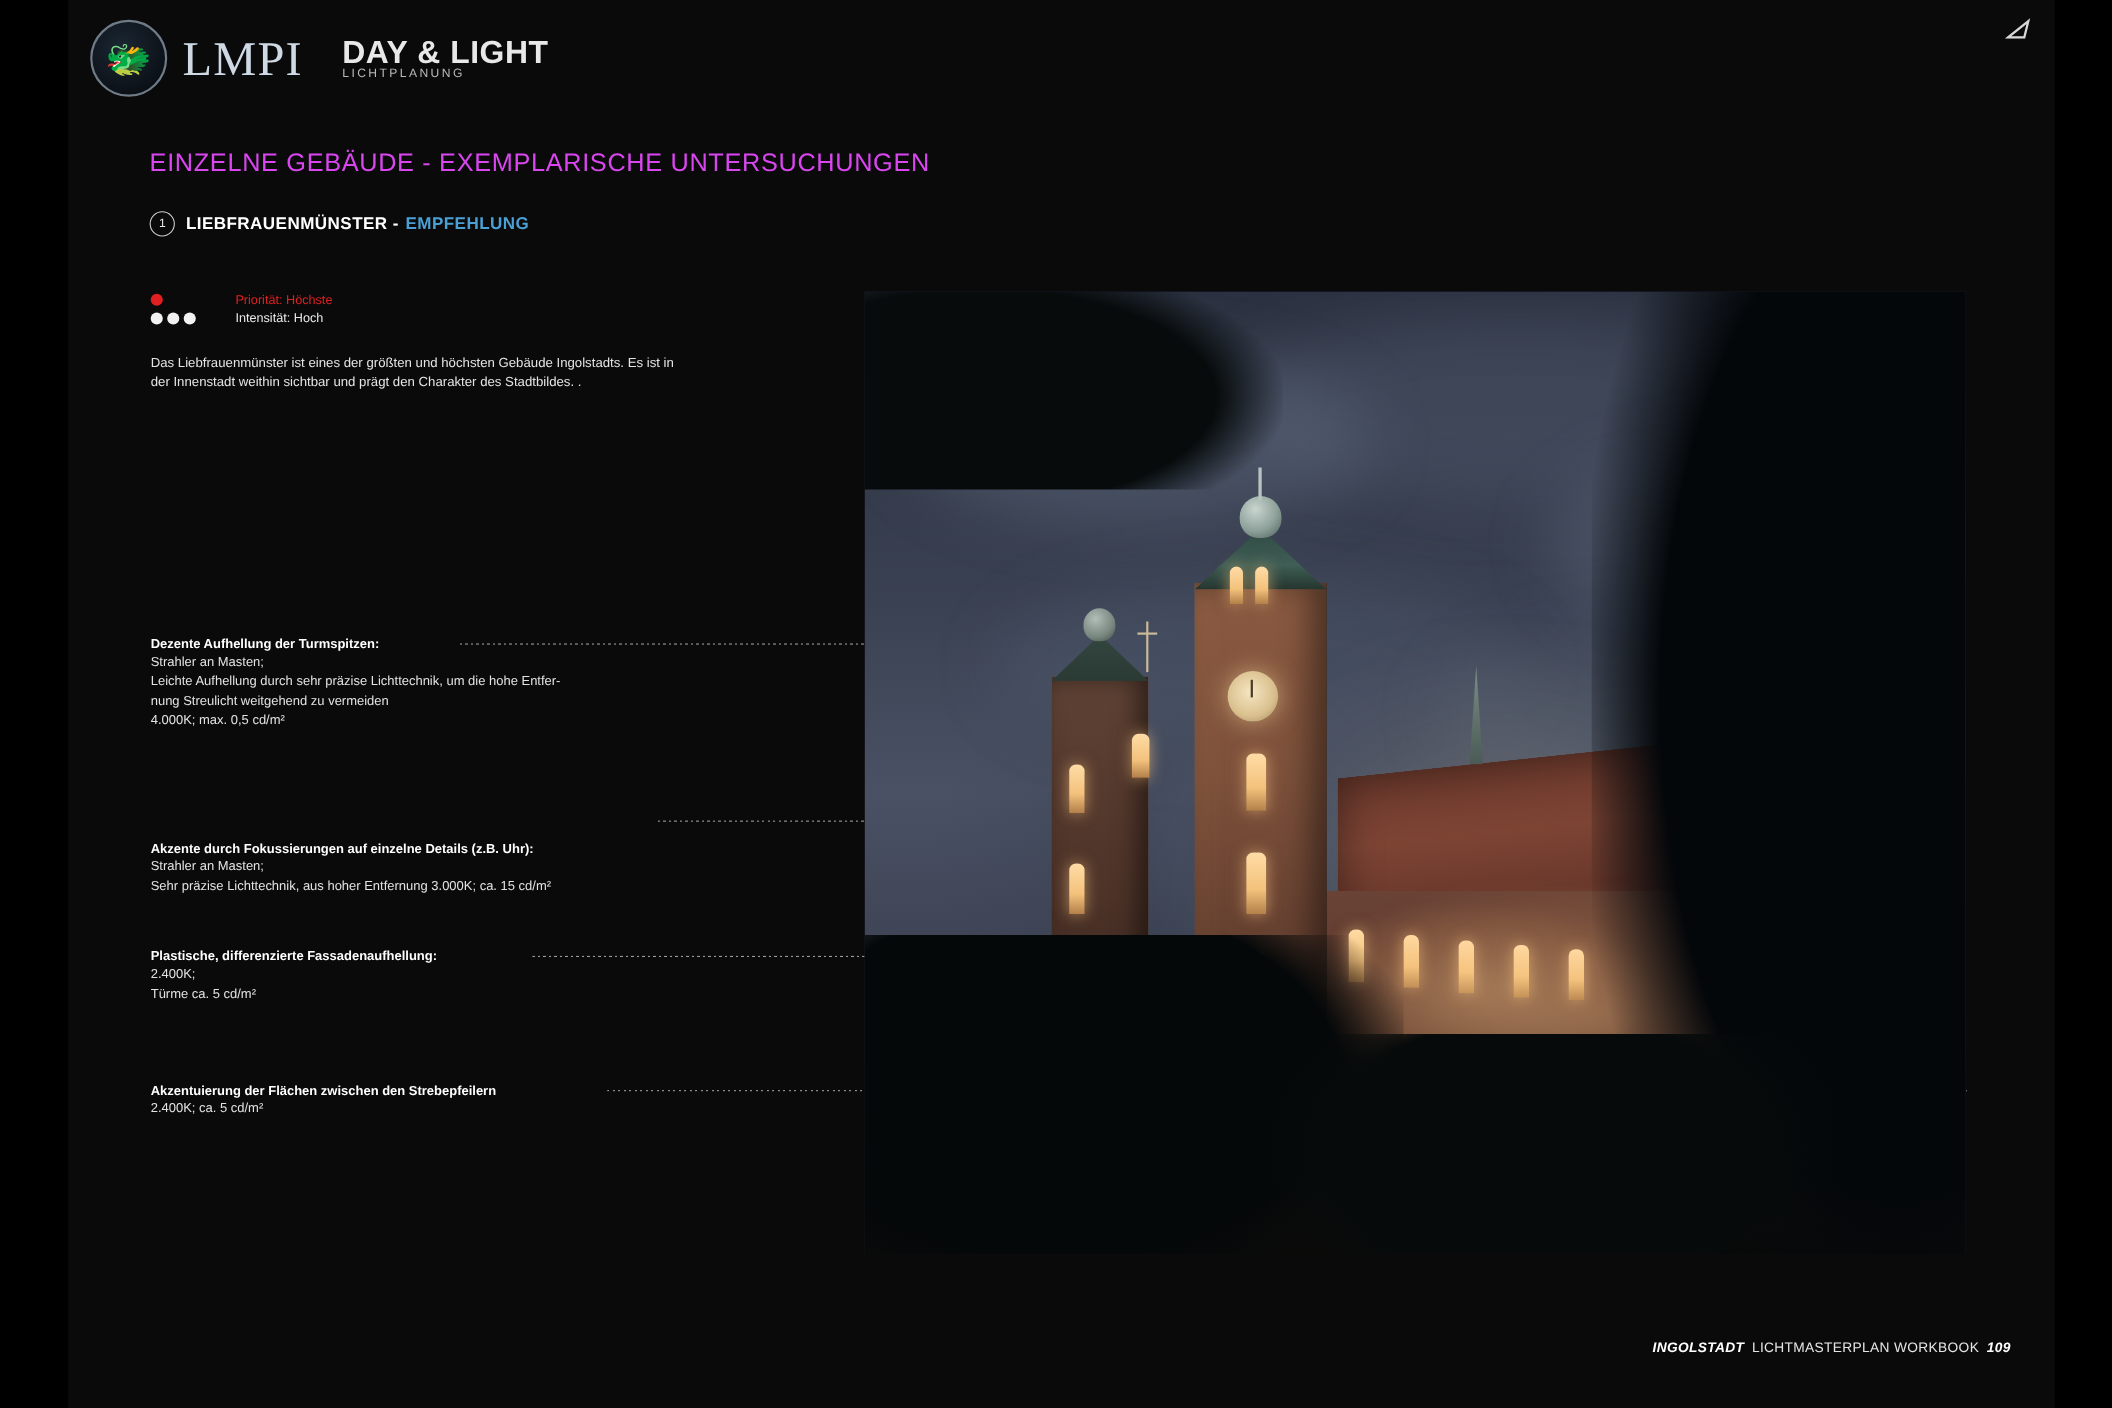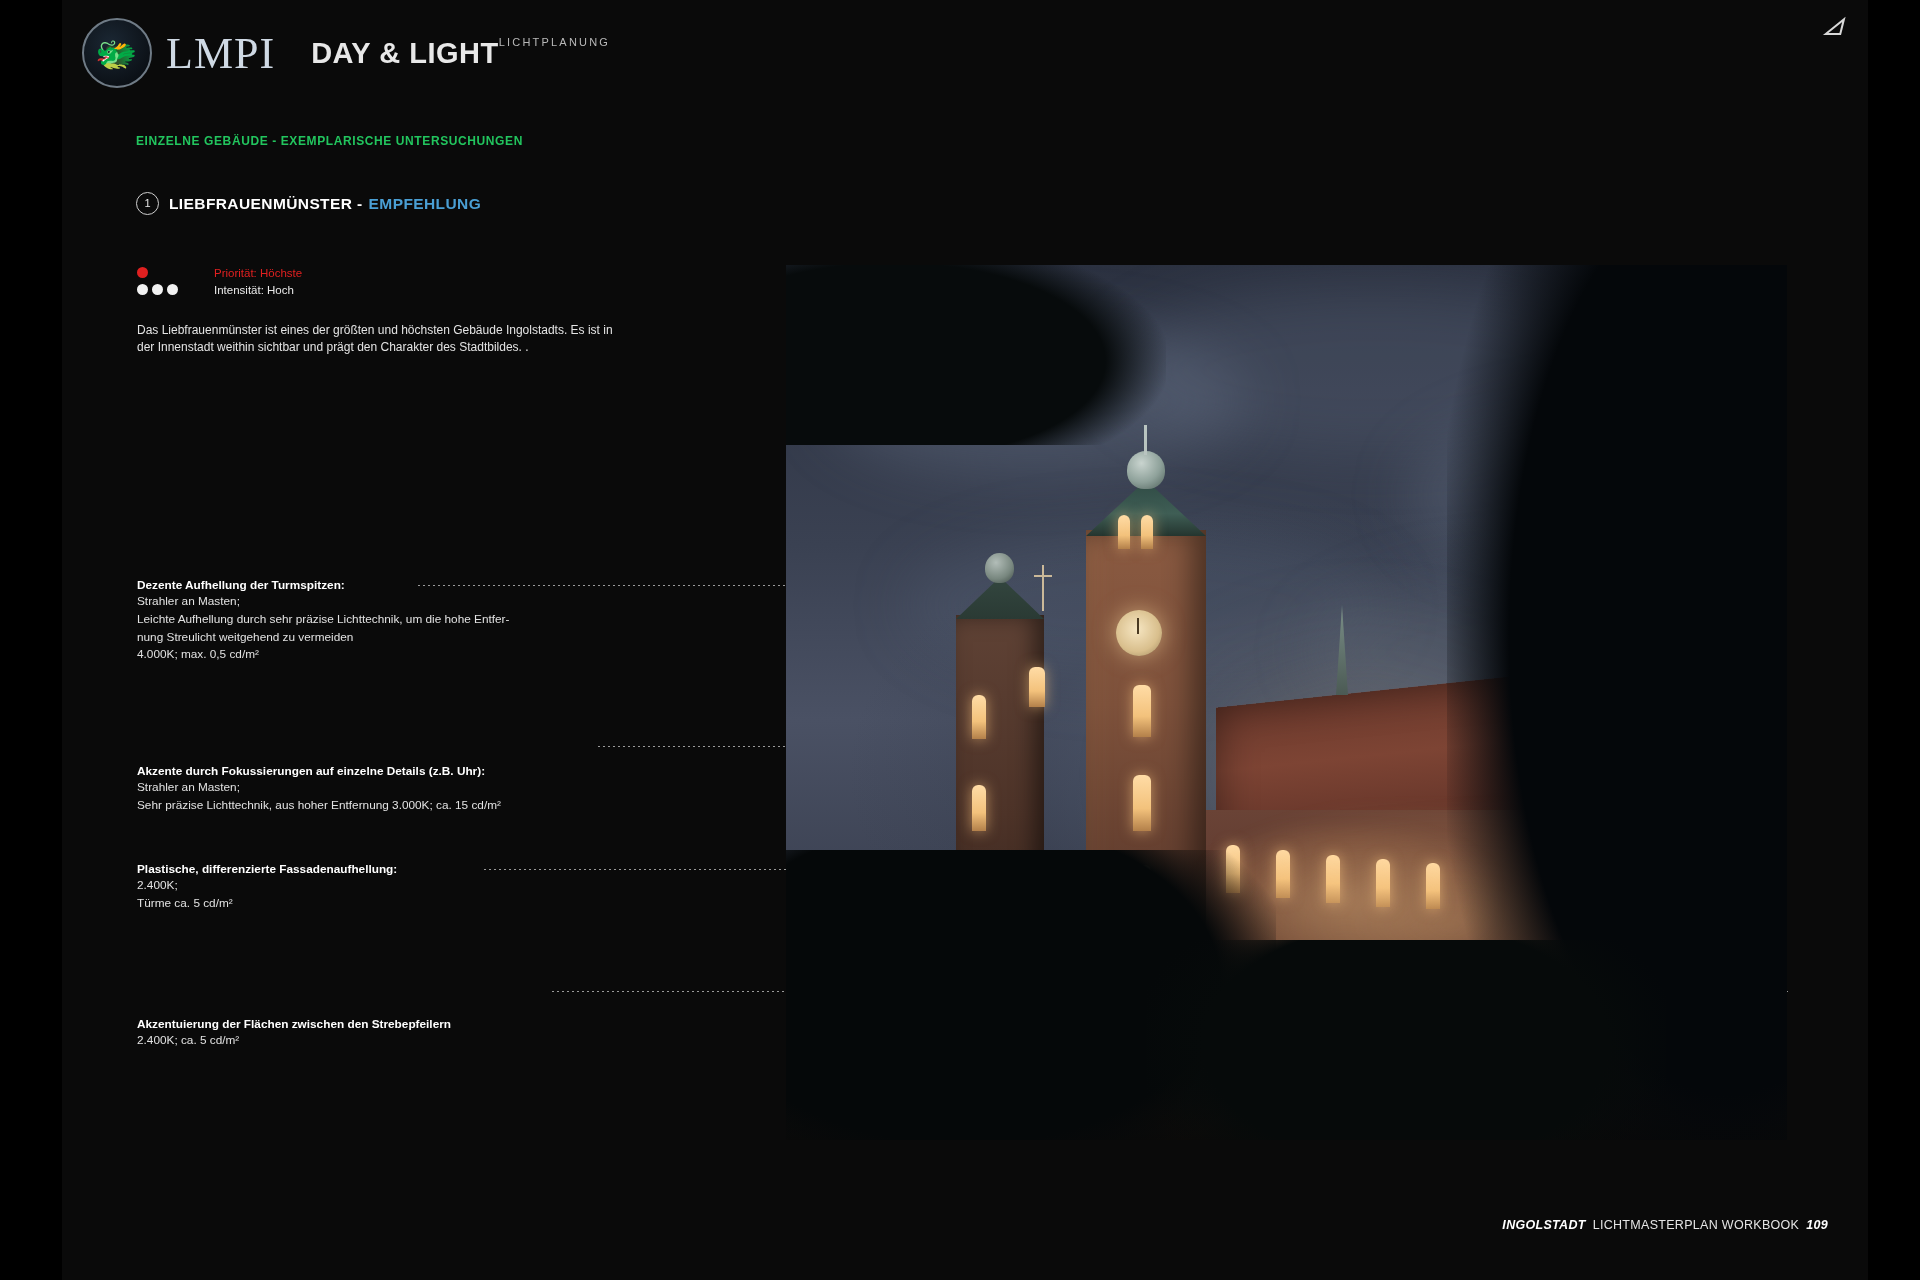--- a/index.html
+++ b/index.html
@@ -65,22 +65,22 @@
     margin-left: 14px;
     font-size: 44px;
     letter-spacing: 1px;
     font-weight: 400;
     color: #cfd9e4;
     font-family: "Liberation Serif", serif;
   }
   .brand-sub {
     margin-left: 36px;
     display: flex;
+    flex-direction: column;
     justify-content: center;
-    text-align: center;
   }
   .brand-sub .dl {
     font-size: 29px;
     font-weight: bold;
     letter-spacing: 0.5px;
     color: #e8e8e8;
     line-height: 1.05;
   }
   .brand-sub .lp {
     font-size: 11px;
@@ -101,24 +101,24 @@
     font-family: "Liberation Serif", serif;
     font-style: italic;
     font-weight: bold;
   }
 
   
   .section-title {
     position: absolute;
     left: 136px;
     top: 134px;
-    font-size: 12px;
-    font-weight: bold;
+    font-size: 23px;
+    font-weight: normal;
     letter-spacing: 0.6px;
-    color: #22c55e;
+    color: #d946ef;
   }
   .subtitle-row {
     position: absolute;
     left: 136px;
     top: 192px;
     display: flex;
     align-items: center;
   }
   .num-circle {
     width: 21px;
@@ -447,21 +447,21 @@
   </div>
   <div class="leader" style="left:598px; top:746px; width:1190px;"></div>
 
   <div class="anno" style="top:862px;">
     <div class="head">Plastische, differenzierte Fassadenaufhellung:</div>
     <div class="body">2.400K;</div>
     <div class="body">Türme ca. 5 cd/m²</div>
   </div>
   <div class="leader" style="left:484px; top:869px; width:1304px;"></div>
 
-  <div class="anno" style="top:984px;margin-top:33px;">
+  <div class="anno" style="top:984px;">
     <div class="head">Akzentuierung der Flächen zwischen den Strebepfeilern</div>
     <div class="body">2.400K; ca. 5 cd/m²</div>
   </div>
   <div class="leader" style="left:552px; top:991px; width:1236px;"></div>
 
 
   <div class="photo">
     <div class="sky"></div>
     <div class="cloud c1"></div>
     <div class="cloud c2"></div>

